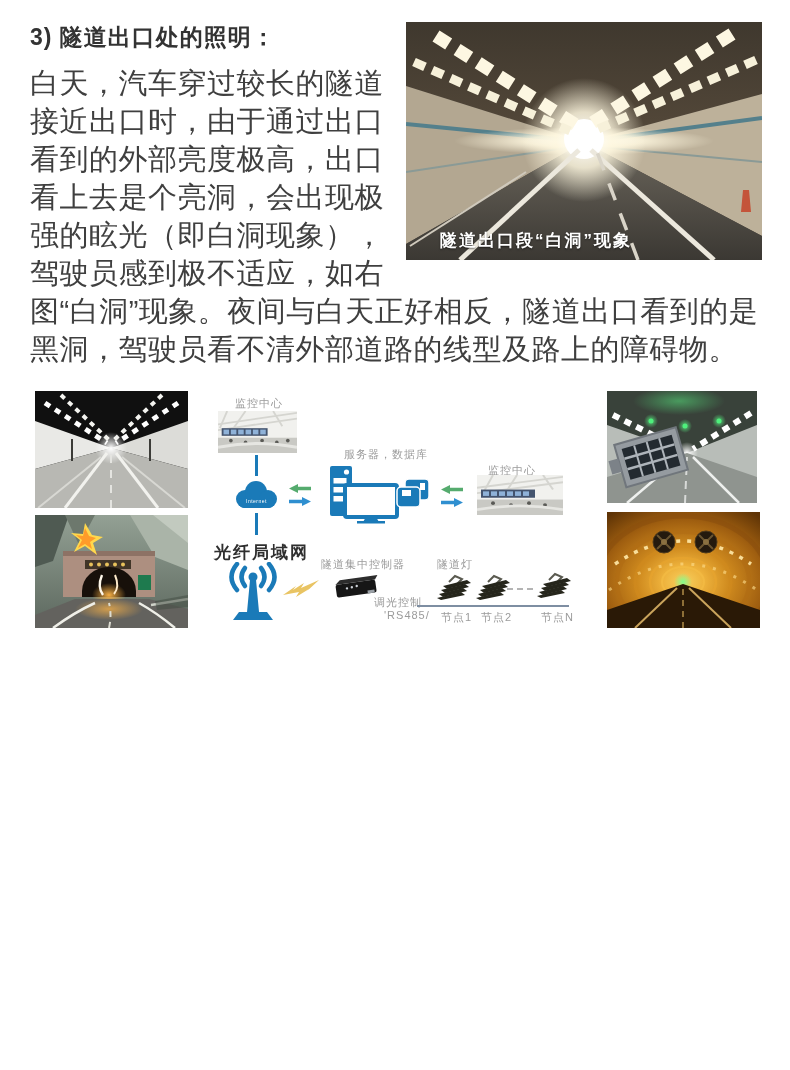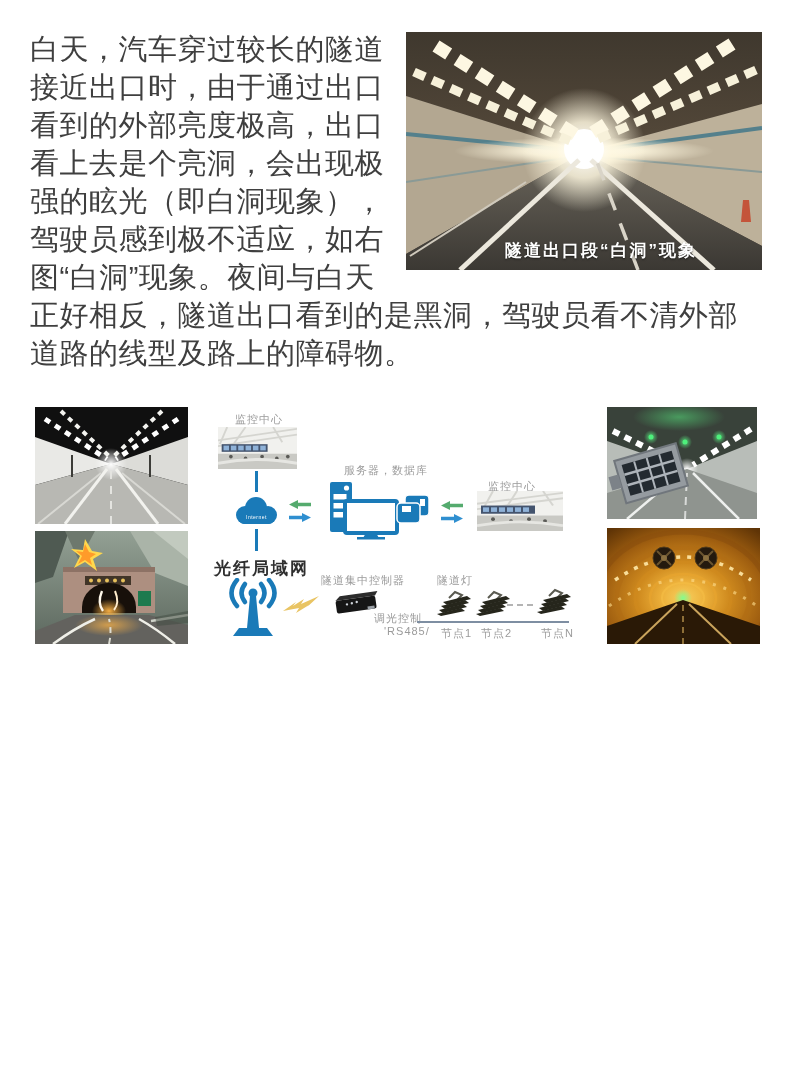--- a/index.html
+++ b/index.html
@@ -22,28 +22,28 @@
   .sec{margin:0;}
   .sec + .sec{margin-top:24px;}
 
   
   .whitehole-figure{
     float:right;width:356px;height:238px;margin:2px -2px 10px 12px;
     position:relative;overflow:hidden;
   }
   .whitehole-figure svg{display:block;width:100%;height:100%;}
   .whitehole-caption{
-    position:absolute;left:0;right:0;bottom:8px;text-align:center;padding-left:34px;
+    position:absolute;left:0;right:0;bottom:8px;padding-left:34px;
     color:#ffffff;font-weight:700;font-size:17px;letter-spacing:2px;
     text-shadow:0 1px 2px rgba(0,0,0,.6);
   }
 
   
   .figure-row{position:relative;height:248px;margin:20px -30px 0 -30px;}
-  .figure-row .abs{position:absolute;margin-top:12px;}
+  .figure-row .abs{position:absolute;}
   .photo{overflow:hidden;}
   .photo svg{display:block;width:100%;height:100%;}
   .dlabel{
     font-size:11px;color:var(--c-label);letter-spacing:1px;white-space:nowrap;
   }
   .fiber-label{
     font-size:17px;font-weight:700;color:var(--c-fiber);letter-spacing:2px;white-space:nowrap;
   }
   .vline{width:3px;background:var(--c-blue);}
   .comm-line{height:2px;background:#7e8ea2;}
@@ -95,20 +95,21 @@
         <path d="M326,12 L186,101" stroke="#fdf7e2" stroke-width="13" stroke-dasharray="15 10" fill="none"></path>
         <path d="M350,38 L192,107" stroke="#f7f1da" stroke-width="9" stroke-dasharray="12 8" fill="none"></path>
         <path d="M54,238 L173,128" stroke="#ece8dd" stroke-width="5" fill="none"></path>
         <path d="M308,238 L185,128" stroke="#ece8dd" stroke-width="5" fill="none"></path>
         <path d="M232,238 L191,130" stroke="#d9d4c8" stroke-width="3.5" stroke-dasharray="18 14" fill="none"></path>
         <path d="M4,224 L120,150" stroke="#cfc9bc" stroke-width="2" fill="none"></path>
         <polygon points="337,168 343,168 345,190 335,190" fill="#c4543a"></polygon>
       </svg>
       <figcaption class="whitehole-caption">隧道出口段“白洞”现象</figcaption>
     </figure>
+    <h2 class="sec-heading">3) 隧道出口处的照明：</h2>
     <p class="sec-body">白天，汽车穿过较长的隧道接近出口时，由于通过出口看到的外部亮度极高，出口看上去是个亮洞，会出现极强的眩光（即白洞现象），驾驶员感到极不适应，如右图“白洞”现象。夜间与白天正好相反，隧道出口看到的是黑洞，驾驶员看不清外部道路的线型及路上的障碍物。</p>
   </section>
 
 
 
   <div class="figure-row">
 
     <div class="abs photo" style="left:35px;top:3px;width:153px;height:117px;">
       <svg viewBox="0 0 153 117" preserveAspectRatio="none">
         <defs>

